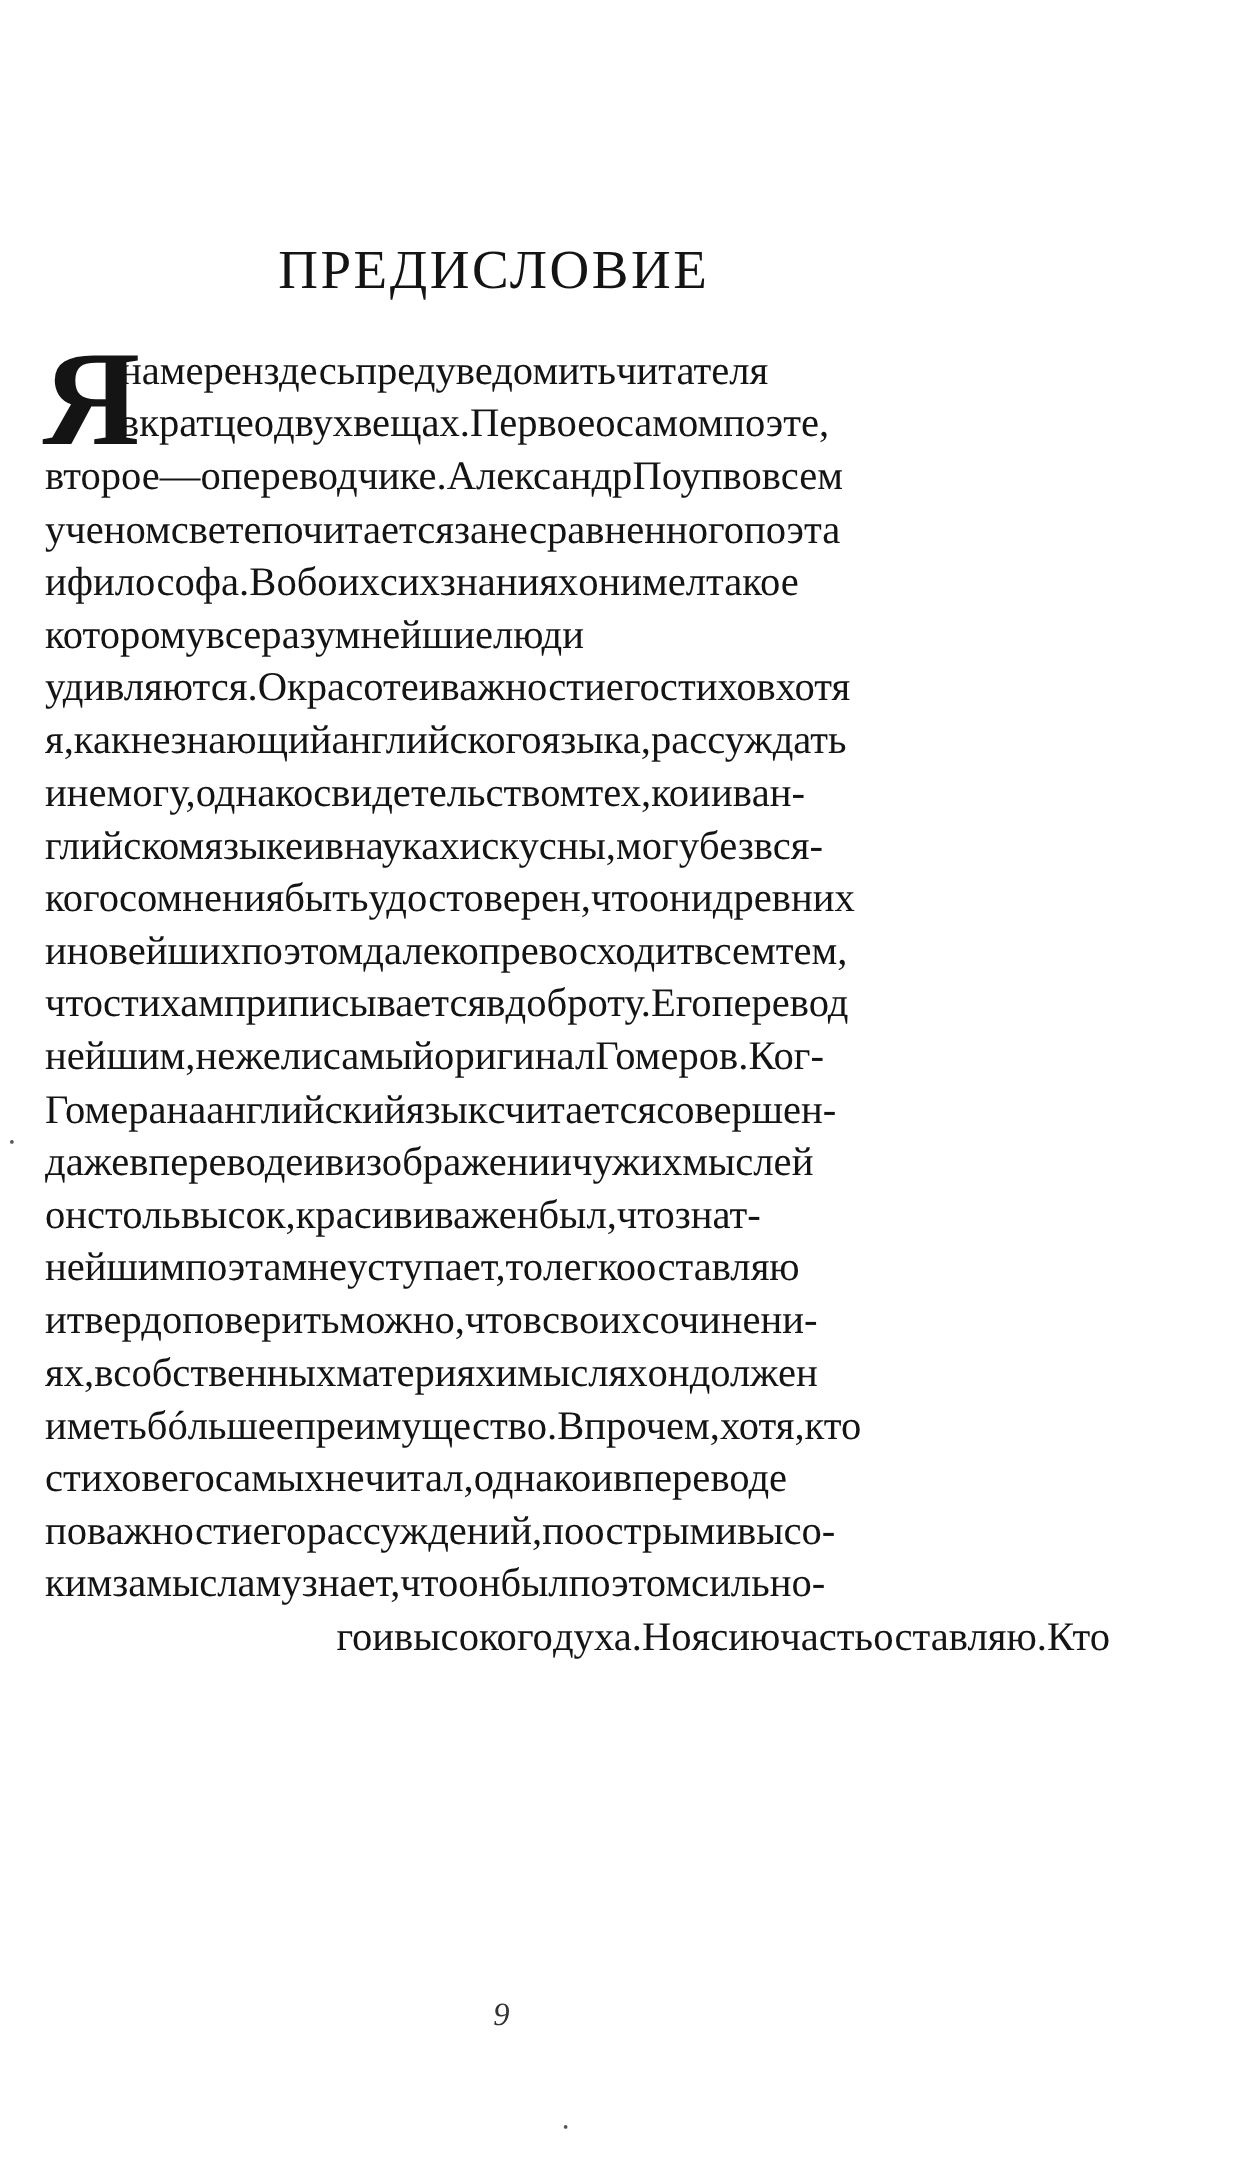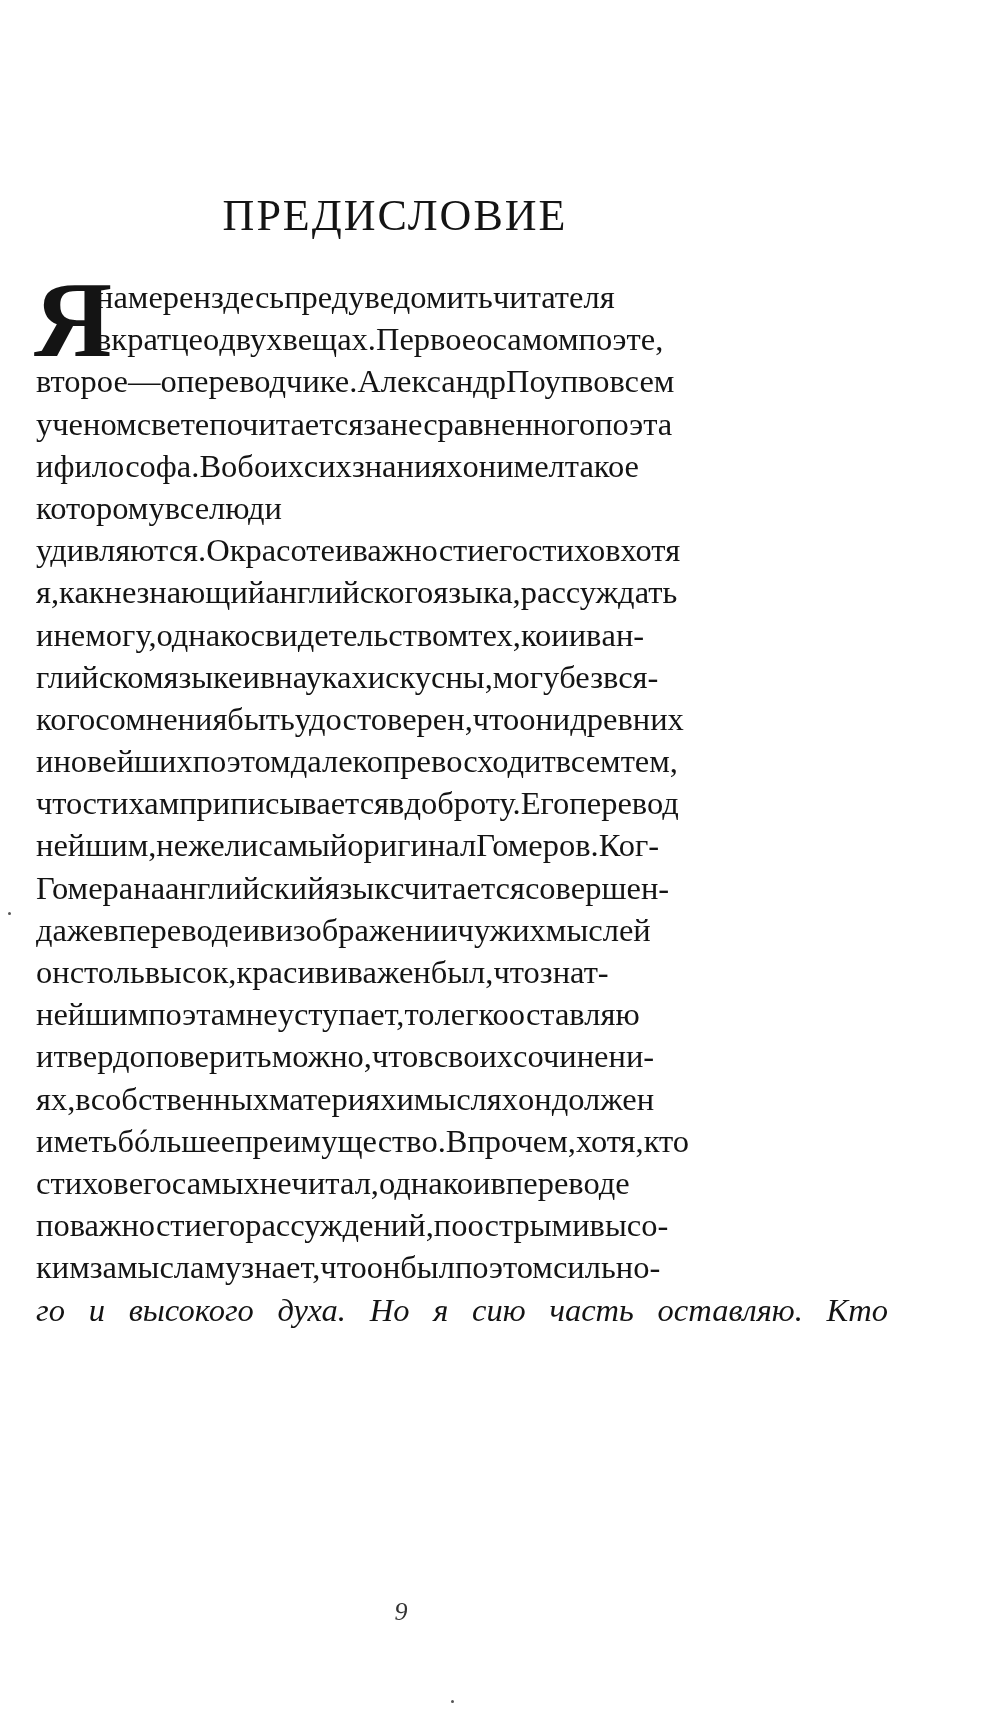--- a/index.html
+++ b/index.html
@@ -42,22 +42,21 @@
     }
     .line {
       display: flex;
       justify-content: flex-start;
       height: 42.2px;
       line-height: 42.2px;
       font-size: 32.5px;
       white-space: nowrap;
     }
     .line.last {
-      justify-content: space-between;
-      font-style: italic;
+      justify-content: flex-end;
     }
     .line .w {
       display: inline-block;
     }
     .dropcap-wrap {
       position: relative;
     }
     .dropcap {
       position: absolute;
       left: -2px;
@@ -141,20 +140,21 @@
         <span class="w">обоих</span>
         <span class="w">сих</span>
         <span class="w">знаниях</span>
         <span class="w">он</span>
         <span class="w">имел</span>
         <span class="w">такое</span>
       </div>
     <div class="line">
         <span class="w">которому</span>
         <span class="w">все</span>
+        <span class="w">разумнейшие</span>
         <span class="w">люди</span>
       </div>
     <div class="line">
         <span class="w">удивляются.</span>
         <span class="w">О</span>
         <span class="w">красоте</span>
         <span class="w">и</span>
         <span class="w">важности</span>
         <span class="w">его</span>
         <span class="w">стихов</span>

